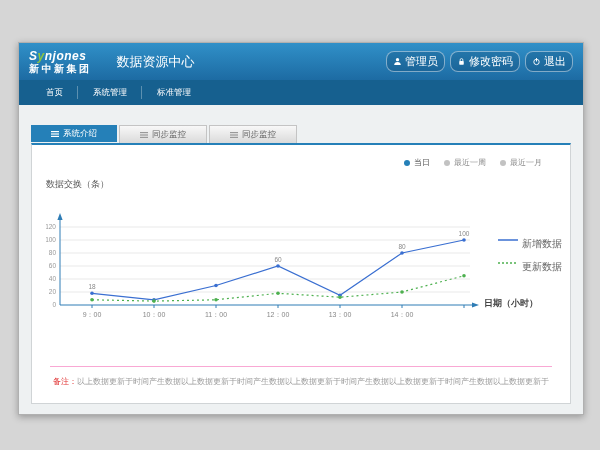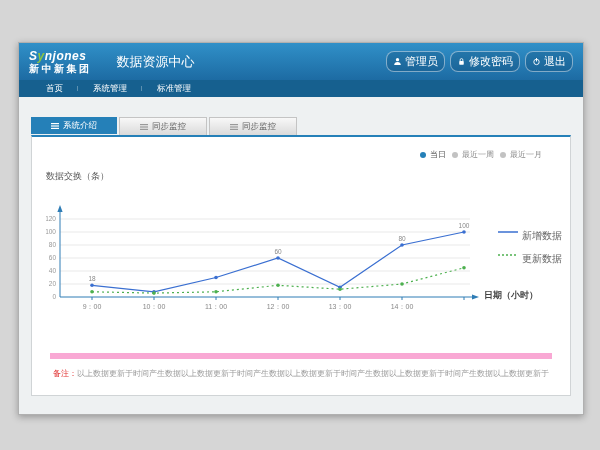--- a/index.html
+++ b/index.html
@@ -15,50 +15,50 @@
   .logo-text .y{color:#8dc63f;}
   .logo-sub{font-size:10px;font-weight:bold;letter-spacing:2.5px;margin-top:2px;}
   .app-title{font-size:13px;flex:1;}
   .hdr-buttons{display:flex;gap:5px;}
   .hdr-btn{display:flex;align-items:center;gap:3px;font-size:11px;color:#fff;
     background:rgba(0,40,70,.18);border:1px solid rgba(255,255,255,.45);
     border-radius:8px;padding:2px 6px;cursor:pointer;white-space:nowrap;}
   .hdr-btn svg{display:block;}
 
   
-  .nav{display:flex;height:17px;background:var(--nav-bg,#16608f);align-items:stretch;
+  .nav{display:flex;height:25px;background:var(--nav-bg,#16608f);align-items:stretch;
     padding-left:12px;font-size:8.5px;}
   .nav-item{display:flex;align-items:center;padding:0 15px;color:#fff;position:relative;cursor:pointer;}
   .nav-item:not(:last-child)::after{content:"";position:absolute;right:0;top:6px;bottom:6px;
     width:1px;background:rgba(255,255,255,.3);}
 
   
   .tabs{display:flex;gap:2px;padding:20px 12px 0 12px;}
   .tab{height:17px;display:flex;align-items:center;gap:4px;padding:0 20px;font-size:8.5px;cursor:pointer;}
   .tab.active{background:var(--accent,#2580b8);color:#fff;}
   .tab.inactive{background:linear-gradient(#f8f8f8,#dadada);color:#666;
     border:1px solid #c4c4c4;border-bottom:none;}
   .tab svg{display:block;}
 
   
   .panel{position:relative;margin:0 12px;height:258px;background:#fff;
     border:1px solid #d0d4d6;border-top:2px solid var(--accent,#2580b8);}
-  .filters{position:absolute;top:12px;right:28px;display:flex;gap:6px;align-items:center;
+  .filters{position:absolute;top:12px;right:28px;display:flex;gap:14px;align-items:center;
     font-size:8px;color:#8a8a8a;}
   .filter{display:flex;align-items:center;gap:4px;cursor:pointer;}
   .fdot{width:6px;height:6px;border-radius:50%;background:#c2c2c2;}
   .filter.sel .fdot{background:var(--accent,#2c6591);}
   .filter.sel{color:#555;}
   .ylabel{position:absolute;left:14px;top:33px;font-size:9px;color:#555;}
   .chart-svg{position:absolute;left:14px;top:60px;}
   .series-legend{position:absolute;left:466px;top:92px;display:flex;flex-direction:column;gap:9px;}
   .legend-item{display:flex;align-items:flex-start;gap:4px;font-size:10px;color:#666;cursor:pointer;}
   .xlabel{position:absolute;left:452px;top:152px;font-size:9px;font-weight:bold;color:#444;white-space:nowrap;}
   .note{position:absolute;left:18px;right:18px;bottom:16px;text-align:center;
-    font-size:8px;color:#9a9a9a;border-top:6px solid #f9a8d4;padding-top:9px;
+    font-size:8px;color:#9a9a9a;border-top:1px solid #f9a8d4;padding-top:9px;
     white-space:nowrap;overflow:hidden;}
   .note .red{color:var(--note-red,#e03131);}
 </style>
 </head>
 <body>
 
 <div class="window">
 
   <div class="header">
     <div class="logo">

